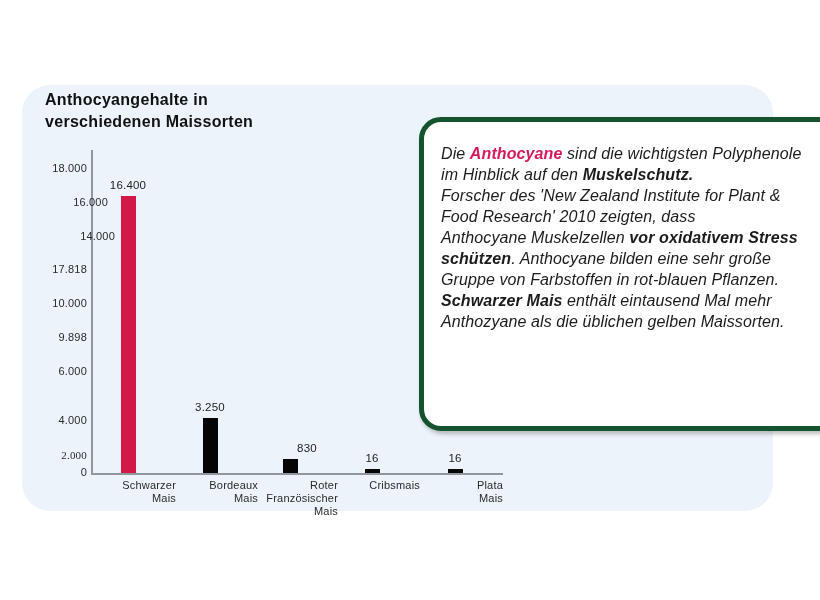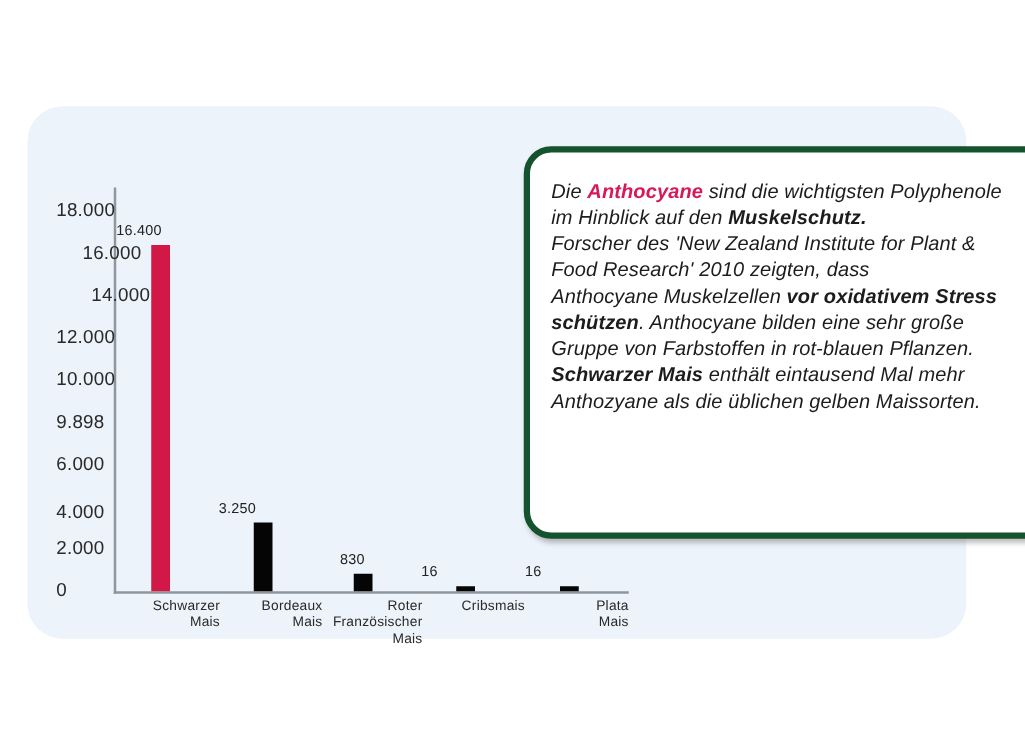--- a/index.html
+++ b/index.html
@@ -19,26 +19,26 @@
   }
   .chart-title{
     position:absolute;left:45px;top:89px;
     font-size:16px;font-weight:bold;line-height:22px;letter-spacing:.3px;
     white-space:pre-line;color:#111;
   }
   .axis-v{position:absolute;left:91px;top:150px;width:2px;height:325px;background:var(--axis);}
   .axis-h{position:absolute;left:91px;top:473px;width:412px;height:2px;background:var(--axis);}
   .ytick{
     position:absolute;left:45px;width:42px;height:13px;
-    font-size:15px;line-height:13px;text-align:left;color:#2a2a2a;letter-spacing:.2px;
+    font-size:11px;line-height:13px;text-align:right;color:#2a2a2a;letter-spacing:.2px;
   }
   .bar{position:absolute;}
   .bar-value{
     position:absolute;width:70px;height:14px;font-size:11.5px;line-height:14px;
-    color:#222;letter-spacing:.2px;
+    text-align:center;color:#222;letter-spacing:.2px;
   }
   .cat-label{
     position:absolute;width:96px;font-size:11px;line-height:13px;text-align:right;
     color:#2a2a2a;white-space:pre-line;letter-spacing:.2px;
   }
   .infobox{
     position:absolute;left:419px;top:117px;width:441px;height:314px;
     background:#ffffff;border:5px solid #14532d;border-radius:22px;
     box-shadow:2px 3px 4px rgba(110,110,110,.45);
     padding:21px 17px 16px 17px;
@@ -48,33 +48,35 @@
   .para + .para{margin-top:6px;}
   .b{font-weight:bold;}
   .pink{color:var(--accent);}
 </style>
 </head>
 <body>
 
 <div class="canvas">
   <div class="panel"></div>
 
+  <h1 class="chart-title">Anthocyangehalte in
+verschiedenen Maissorten</h1>
 
   <div id="chart-layer">
     <div class="axis-v"></div>
     <div class="axis-h"></div>
   <div class="ytick" style="top: 162px;">18.000</div>
       <div class="ytick" style="top: 195.778px; margin-left: 21px;">16.000</div>
       <div class="ytick" style="top: 229.556px; margin-left: 28px;">14.000</div>
-      <div class="ytick" style="top: 263.333px;">12.000</div>
+      <div class="ytick" style="top: 263.333px;">17.818</div>
       <div class="ytick" style="top: 297.111px;">10.000</div>
       <div class="ytick" style="top: 330.889px;">9.898</div>
       <div class="ytick" style="top: 364.667px;">6.000</div>
-      <div class="ytick" style="top: 403px;">4.000</div>
-      <div class="ytick" style="top: 432px;">2.000</div>
+      <div class="ytick" style="top: 414px;">4.000</div>
+      <div class="ytick" style="top: 449px; font-family: Liberation Serif, serif;">2.000</div>
       <div class="ytick" style="top: 466px;">0</div>
       <div class="bar" style="left: 120.5px; top: 196.022px; width: 15px; height: 276.978px; background: rgb(209, 24, 71);"></div>
       <div class="bar-value" style="left: 93px; top: 178.022px;">16.400</div>
       <div class="cat-label" style="left: 80px; top: 479px;">Schwarzer
 Mais</div>
       <div class="bar" style="left: 202.5px; top: 418.111px; width: 15px; height: 54.8889px; background: rgb(5, 5, 5);"></div>
       <div class="bar-value" style="left: 175px; top: 400.111px;">3.250</div>
       <div class="cat-label" style="left: 162px; top: 479px;">Bordeaux
 Mais</div>
       <div class="bar" style="left: 282.5px; top: 458.982px; width: 15px; height: 14.0178px; background: rgb(5, 5, 5);"></div>

